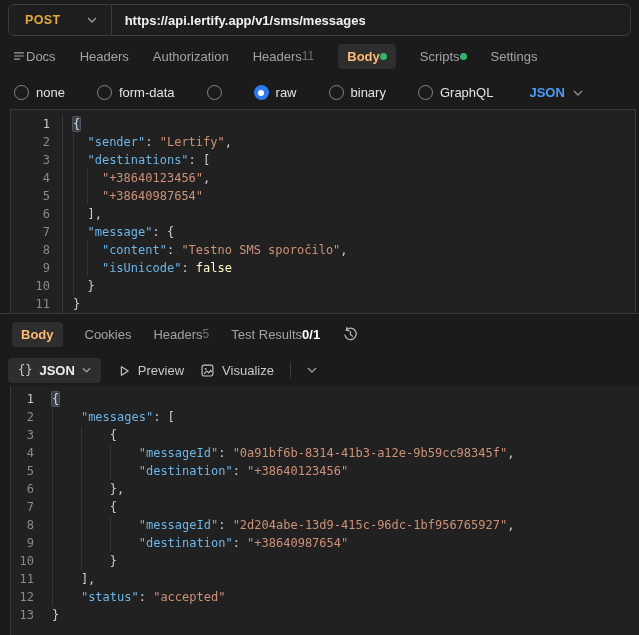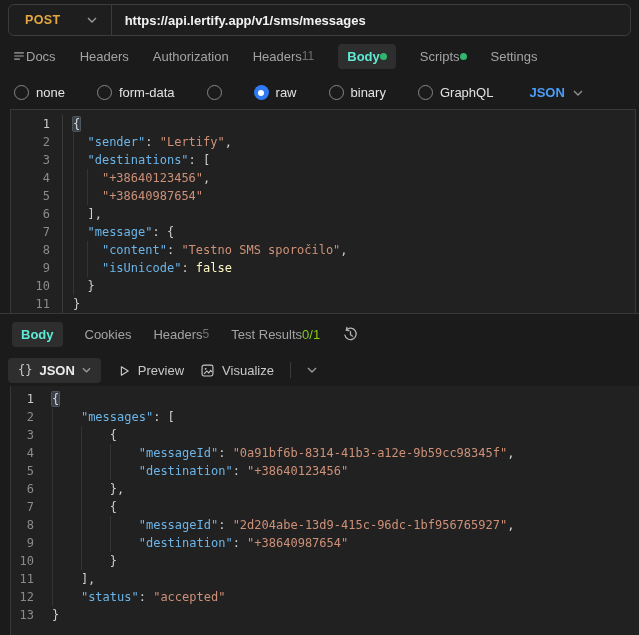--- a/index.html
+++ b/index.html
@@ -11,21 +11,21 @@
            border-radius:6px;background:#1e1e1e;display:flex;align-items:center;}
   .method{display:flex;align-items:center;gap:26px;padding:0 14px 0 16px;height:100%;cursor:pointer;}
   .method-label{color:#e3a73d;font-weight:700;font-size:12.5px;letter-spacing:.4px;}
   .vdiv{width:1px;height:100%;background:#3c3c3c;}
   .url-text{padding-left:13px;font-size:13px;font-weight:600;color:#f2f2f2;white-space:nowrap;}
 
   
   .req-tabs{height:40px;display:flex;align-items:center;gap:24px;padding:0 12px;font-size:13px;}
   .tab{display:flex;align-items:center;gap:0;color:#a3a3a3;cursor:pointer;white-space:nowrap;}
   .tab .badge{color:#6f6f6f;font-size:12px;}
-  .tab.active{background:#2e2e2e;border-radius:4px;padding:5px 9px;color:#5eead4;font-weight:700;}
+  .tab.active{background:#2e2e2e;border-radius:4px;padding:5px 9px;color:#fdba74;font-weight:700;}
   .dot{width:7px;height:7px;border-radius:50%;background:#32b56f;flex:0 0 auto;}
 
   
   .body-row{height:33px;display:flex;align-items:center;gap:32px;padding:0 14px;font-size:13px;}
   .radio-item{display:flex;align-items:center;gap:7px;color:#e3e3e3;cursor:pointer;white-space:nowrap;}
   .radio{width:15px;height:15px;border-radius:50%;border:1.5px solid #868686;box-sizing:border-box;flex:0 0 auto;}
   .radio.sel{border:none;background:#2f7af0;position:relative;}
   .radio.sel::after{content:'';position:absolute;inset:4.5px;background:#fff;border-radius:50%;}
   .lang-select{display:flex;align-items:center;gap:8px;color:#4a9df8;font-weight:700;margin-left:4px;cursor:pointer;}
 
@@ -46,21 +46,21 @@
   .req-editor .ln{flex-basis:52px;padding-right:12px;border-right:1px solid #3a3a3a;}
   .req-editor .code{margin-left:10px;}
   .res-editor{flex:1;margin-left:10px;border-left:1px solid #383838;padding-top:4px;overflow:hidden;}
   .res-editor .ln{flex-basis:32px;padding-right:9px;}
   .res-editor .code{margin-left:9px;}
 
   .section-divider{height:1px;background:#383838;flex:0 0 auto;}
 
   
   .res-tabs{height:40px;display:flex;align-items:center;gap:22px;padding:0 12px;font-size:13px;}
-  .count-red{color:#84cc16;font-weight:400;}
+  .count-red{color:#ffffff;font-weight:700;}
   .icon-btn{display:flex;align-items:center;cursor:pointer;}
 
   
   .res-toolbar{height:32px;display:flex;align-items:center;gap:16px;padding:0 8px;font-size:13px;}
   .pill-btn{display:flex;align-items:center;gap:7px;background:#2e2e2e;border-radius:4px;
             padding:5px 10px;color:#ececec;font-weight:700;cursor:pointer;}
   .braces{font-family:"DejaVu Sans Mono",monospace;font-weight:400;color:#c9c9c9;font-size:12px;}
   .tool-btn{display:flex;align-items:flex-end;gap:7px;color:#c9c9c9;cursor:pointer;}
   .tb-div{width:1px;height:16px;background:#3a3a3a;}
   svg{display:block;}

